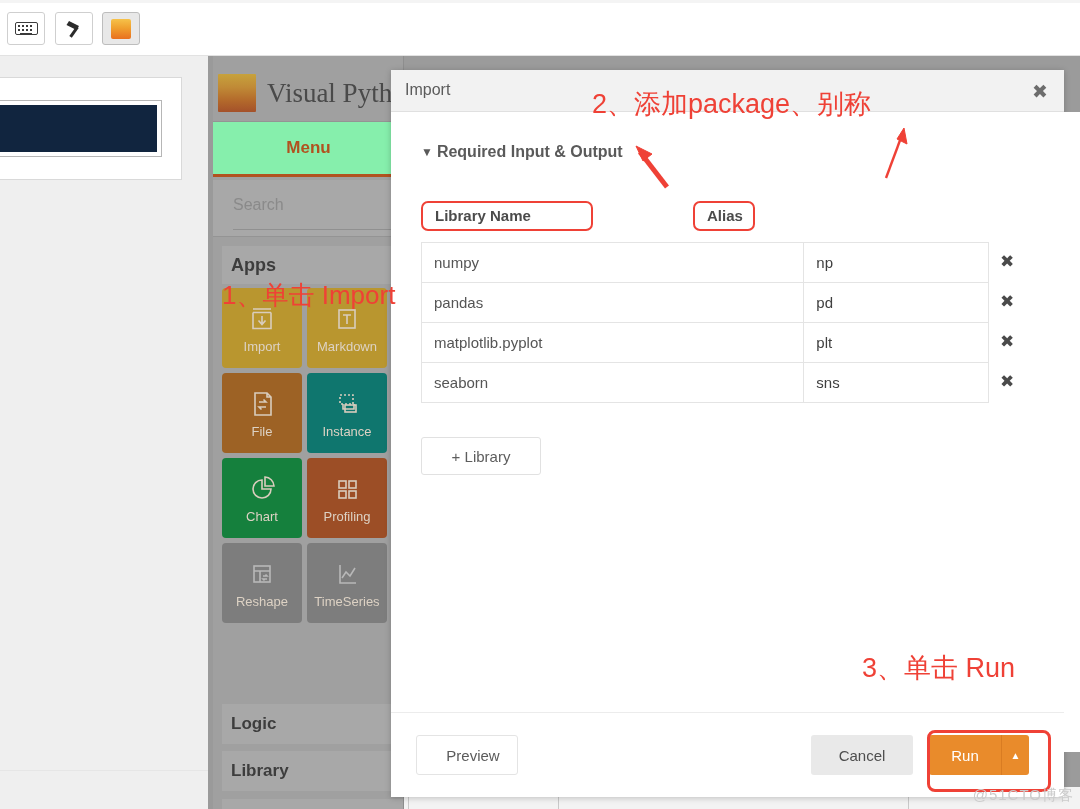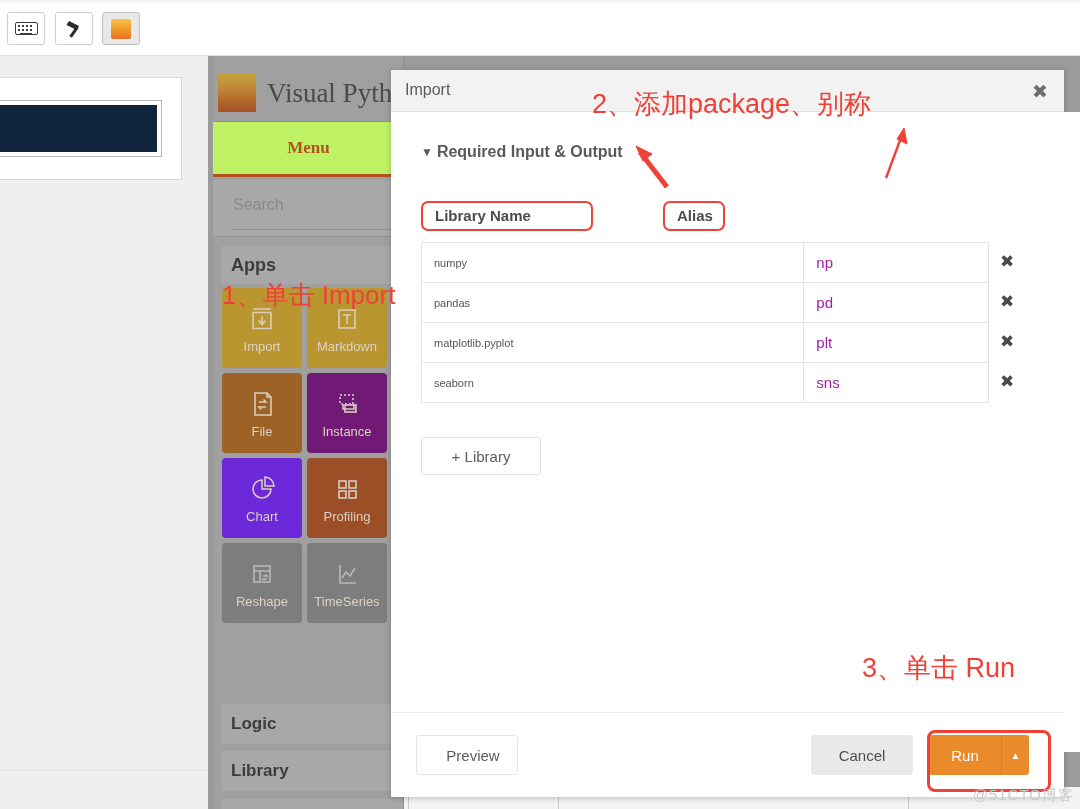--- a/index.html
+++ b/index.html
@@ -83,22 +83,22 @@
     position: absolute; left: 10px; top: 9px; height: 56px; display:flex; align-items:center; gap:11px;
   }
   .vp-logo {
     width: 38px; height: 38px; border-radius: 1px;
     background: linear-gradient(180deg,#c7a23c 0%,#c08a36 35%,#b3692b 70%,#a4512a 100%);
   }
   .vp-title { font-family: "Liberation Serif","DejaVu Serif",serif; font-size: 27px; color: #4a4a4a;
               white-space: nowrap; }
   .vp-menubar {
     position: absolute; left: 5px; top: 65px; width: 191px; height: 56px;
-    background: #bef264; border-top: 1px solid #949494; border-bottom: 3px solid #b1521f;
-    display:flex; align-items:center; justify-content:center;font-family:Liberation Serif, serif;
+    background: #86efac; border-top: 1px solid #949494; border-bottom: 3px solid #b1521f;
+    display:flex; align-items:center; justify-content:center;
   }
   .vp-menubar span { color: #b1521f; font-weight: bold; font-size: 17px; }
   .vp-search {
     position: absolute; left: 5px; top: 124px; width: 191px; height: 57px;
     background: #a8a8a8; border-bottom: 1px solid #949494;
   }
   .vp-search .ph { position:absolute; left:20px; top:16px; font-size:16px; color:#8a8a8a; }
   .vp-search .ul { position:absolute; left:20px; top:49px; width:160px; height:1px; background:#909090; }
 
   .vp-apps-hd {
@@ -143,26 +143,26 @@
   .accordion .caret { font-size:12px; margin-right:4px; position:relative; top:-1px; }
 
   .tbl { position:absolute; left:30px; top:87px; width:598px; }
   .tbl-head { display:flex; height:33px; align-items:center; }
   .th {
     font-size:15px; font-weight:bold; color:#4b4b4b;
     background:#ffffff; border:2.5px solid #ef4136; border-radius:7px;
     height:30px; display:flex; align-items:center; padding:0 12px;
   }
   #th-lib { width:172px; }
-  #th-alias { width:62px; margin-left:70px; }
+  #th-alias { width:62px; margin-left:100px; }
   .tbl-grid { margin-top:10px; border:1px solid #e4e4e4; border-bottom:none; width:568px; }
   .tr { display:flex; height:40px; border-bottom:1px solid #e4e4e4; position:relative; }
   .td-lib { width:383px; border-right:1px solid #e4e4e4; display:flex; align-items:center; padding-left:12px;
-            font-size:11px; color:#555; }
-  .td-alias { width:184px; display:flex; align-items:center; padding-left:12px; font-size:15px; color:#a21caf; }
+            font-size:15px; color:#555; }
+  .td-alias { width:184px; display:flex; align-items:center; padding-left:12px; font-size:15px; color:#404040; }
   .td-del { position:absolute; left:578px; top:10px; font-size:17px; color:#4a4a4a; font-weight:bold; line-height:1; }
   .addlib {
     position:absolute; left:30px; top:325px; width:120px; height:38px;
     background:#fff; border:1px solid #e1e1e1; border-radius:3px;
     display:flex; align-items:center; justify-content:center; font-size:15px; color:#5d5d5d;
   }
   .modal-foot {
     position:absolute; left:0; bottom:0; width:673px; height:85px;
     background:#ffffff; border-top:1px solid #ececec;
   }
@@ -288,32 +288,32 @@
       </div>
 
       <div class="vp-row">
         <div class="vp-tile" style="background:#9d6225">
           <svg width="32" height="32" viewBox="0 0 32 32" fill="none" stroke="#d9cdbd" stroke-width="1.6">
             <path d="M9 5 h12 l4 4 v18 H9 Z M21 5 v4 h4"></path>
             <path d="M13 14 h7 l-2.5 -2.5 M20 19 h-7 l2.5 2.5"></path>
           </svg>
           <span class="lbl">File</span>
         </div>
-        <div class="vp-tile" style="background:#701a75">
+        <div class="vp-tile" style="background:#0f766e">
           <svg width="32" height="32" viewBox="0 0 32 32" fill="none" stroke="#d9cdbd" stroke-width="1.6">
             <rect x="9" y="7" width="13" height="9" stroke-dasharray="2 2"></rect>
             <path d="M12 16 v5 h11 v-5"></path>
             <rect x="14" y="17" width="11" height="7"></rect>
           </svg>
           <span class="lbl">Instance</span>
         </div>
       </div>
 
       <div class="vp-row">
-        <div class="vp-tile" style="background:#6d28d9">
+        <div class="vp-tile" style="background:#15803d">
           <svg width="32" height="32" viewBox="0 0 32 32" fill="none" stroke="#d9cdbd" stroke-width="1.6">
             <path d="M16 7 a9 9 0 1 0 9 9 h-9 Z"></path>
             <path d="M19 4 a9.5 9.5 0 0 1 9 9 h-9 Z"></path>
           </svg>
           <span class="lbl">Chart</span>
         </div>
         <div class="vp-tile" style="background:#9c4e26">
           <svg width="32" height="32" viewBox="0 0 32 32" fill="none" stroke="#d9cdbd" stroke-width="1.6">
             <rect x="8" y="8" width="7" height="7"></rect>
               <rect x="18" y="8" width="7" height="7"></rect>

